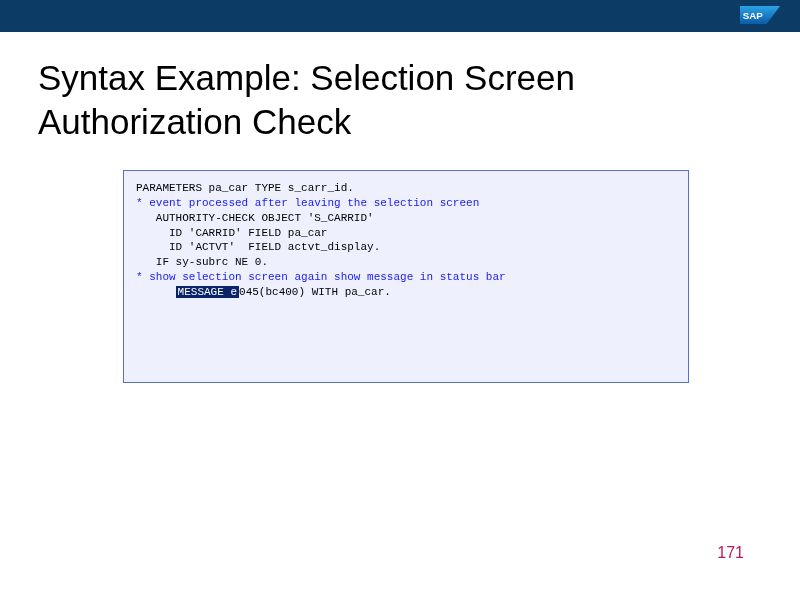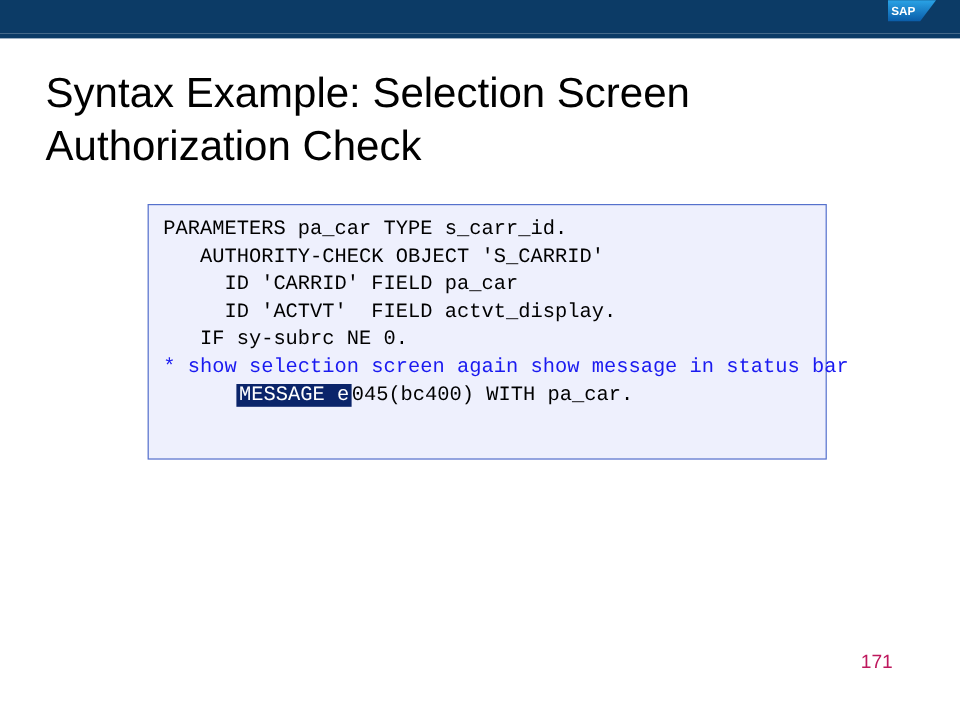--- a/index.html
+++ b/index.html
@@ -10,21 +10,21 @@
       font-family: Arial, Helvetica, sans-serif;
       position: relative;
       overflow: hidden;
     }
     .header-bar {
       width: 100%;
       height: 28px;
       background: #0c3b66;
       display: flex;
       justify-content: flex-end;
-      align-items: flex-start;
+      align-items: flex-end;
       padding-right: 20px;
       position: relative;
     }
     .logo {
       height: 18px;
     }
     .header-line {
       width: 100%;
       height: 4px;
       background: #0c3b66;
@@ -39,21 +39,21 @@
     .code-box {
       position: absolute;
       left: 123px;
       top: 170px;
       width: 566px;
       height: 213px;
       background: #eef0fd;
       border: 1px solid #5571cc;
       padding: 10px 12px;
       font-family: "Courier New", monospace;
-      font-size: 17px;
+      font-size: 11px;
       line-height: 1.35;
       color: #000;
     }
     .code-box div.line { white-space: pre; }
     .comment { color: #1a1af0; }
     .kw-hl {
       background: #0a246a;
       color: #ffffff;
       padding: 0 2px;
     }
@@ -82,20 +82,21 @@
     </svg>
   </span>
 </div>
 <div class="header-line"></div>
 
 <h1 class="title">Syntax Example: Selection Screen Authorization Check</h1>
 
 <div class="code-box">
   <div class="line">PARAMETERS pa_car TYPE s_carr_id.</div>
   <div class="line"></div>
+  <div class="line comment">* event processed after leaving the selection screen</div>
   <div class="line">   AUTHORITY-CHECK OBJECT 'S_CARRID'</div>
   <div class="line">     ID 'CARRID' FIELD pa_car</div>
   <div class="line">     ID 'ACTVT'  FIELD actvt_display.</div>
   <div class="line">   IF sy-subrc NE 0.</div>
   <div class="line comment">* show selection screen again show message in status bar</div>
   <div class="line"><span>      </span><span class="kw-hl">MESSAGE e</span><span>045(bc400) WITH pa_car.</span></div>
 </div>
 
 <div class="page-number">171</div>
 

